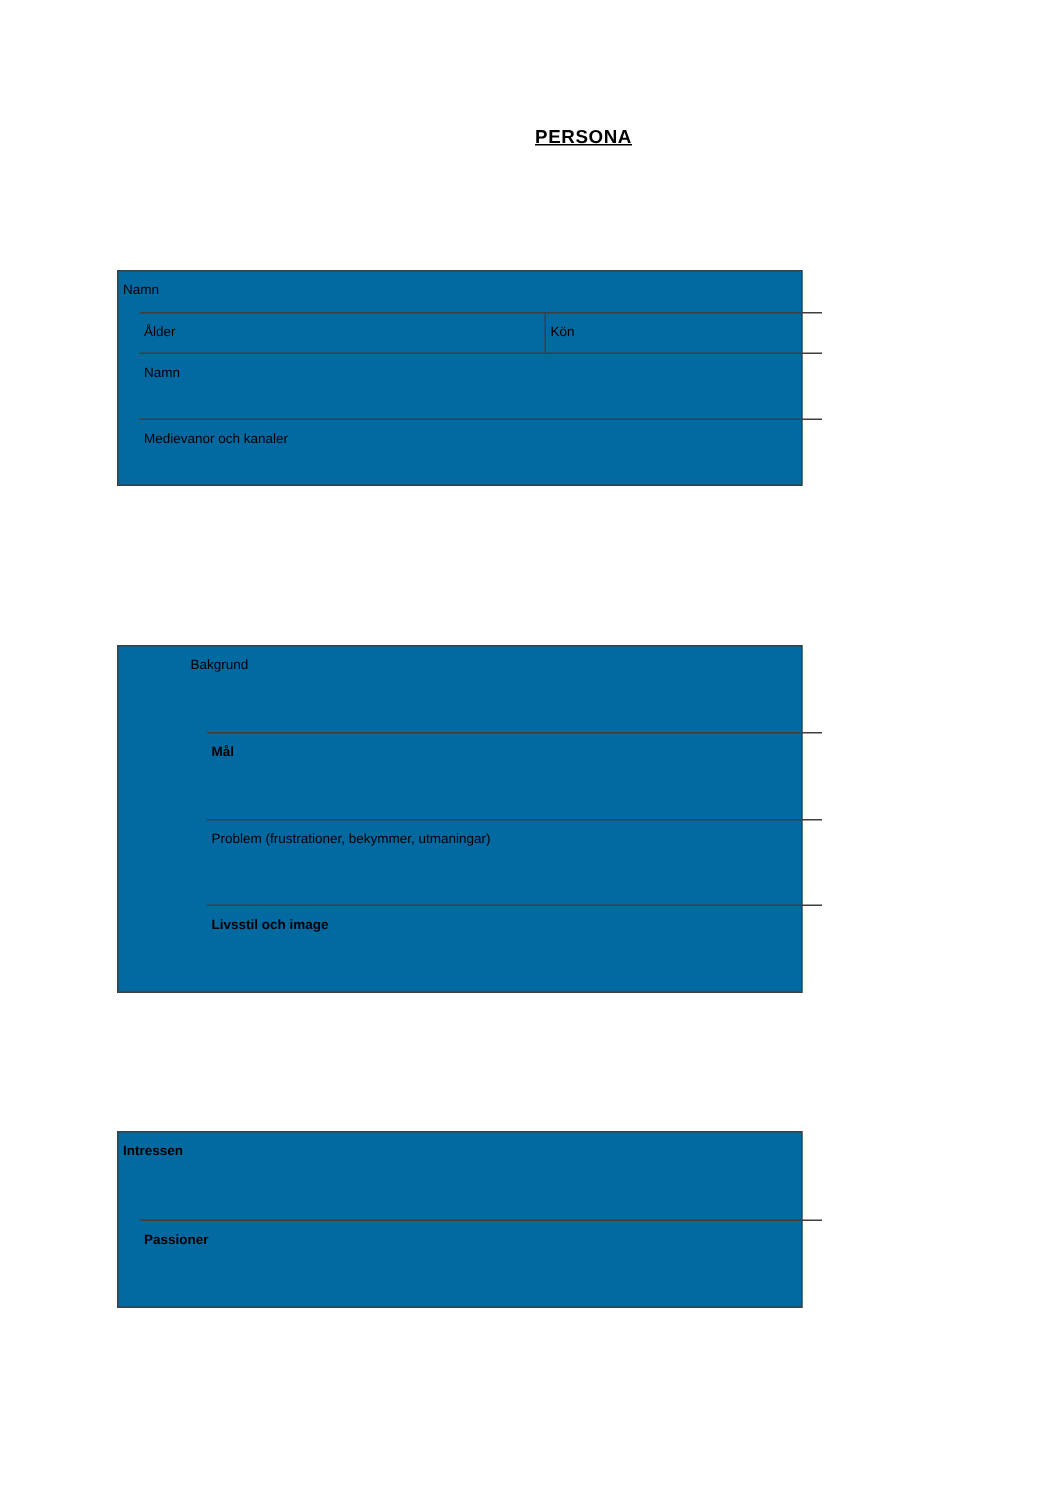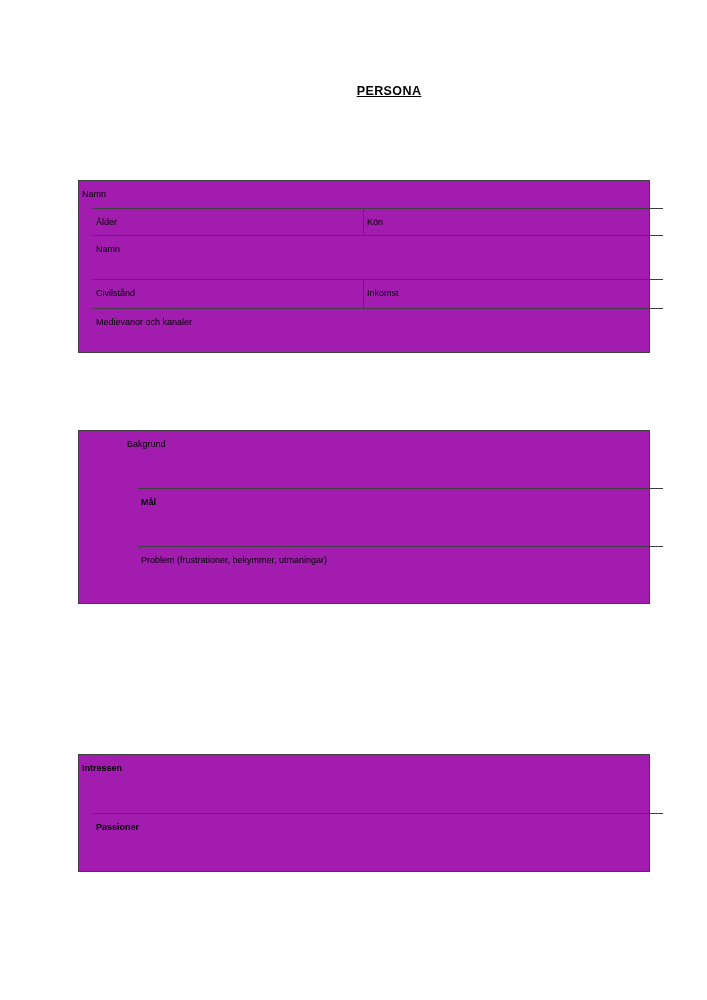--- a/index.html
+++ b/index.html
@@ -13,23 +13,23 @@
     width:707px;height:1000px;position:relative;
     font-family:"Liberation Sans","DejaVu Sans",sans-serif;
     color:var(--text);
   }
   .page-title{
     position:absolute;top:85px;left:328px;width:122px;
     text-align:center;font-size:12.5px;font-weight:bold;
     letter-spacing:0.4px;line-height:1.1;text-decoration:underline;
   }
   .form-table{
-    position:absolute;left:78px;width:572px;
+    position:absolute;left:78px;width:457px;
     border:1px solid var(--border);
-    background:#a21caf;
+    background:#0369a1;
   }
   .t1{top:180px;}
   .t2{top:430px;padding-left:45px;}
   .t3{top:754px;}
   .row{display:block;width:100%;}
   .row + .row{border-top:1px solid var(--border);margin-left:14px;}
   .cols{display:grid;grid-template-columns:270px 1fr;}
   .cols > .cell + .cell{border-left:1px solid var(--border);}
   .cell{
     position:relative;height:100%;
@@ -69,28 +69,20 @@
     </div>
     <div class="cell">
       <span class="lbl">Kön</span>
     </div>
   </div>
   <div class="row h45">
     <div class="cell">
       <span class="lbl">Namn</span>
     </div>
   </div>
-  <div class="row cols h30">
-    <div class="cell">
-      <span class="lbl">Civilstånd</span>
-    </div>
-    <div class="cell">
-      <span class="lbl">Inkomst</span>
-    </div>
-  </div>
   <div class="row h45">
     <div class="cell">
       <span class="lbl">Medievanor och kanaler</span>
     </div>
   </div>
 </div>
 
 <div class="form-table t2">
   <div class="row h58">
     <div class="cell">
@@ -100,20 +92,25 @@
   <div class="row h59">
     <div class="cell">
       <span class="lbl">Mål</span>
     </div>
   </div>
   <div class="row h58">
     <div class="cell">
       <span class="lbl">Problem (frustrationer, bekymmer, utmaningar)</span>
     </div>
   </div>
+  <div class="row h59">
+    <div class="cell">
+      <span class="lbl">Livsstil och image</span>
+    </div>
+  </div>
 </div>
 
 <div class="form-table t3">
   <div class="row h59">
     <div class="cell">
       <span class="lbl">Intressen</span>
     </div>
   </div>
   <div class="row h59">
     <div class="cell">

